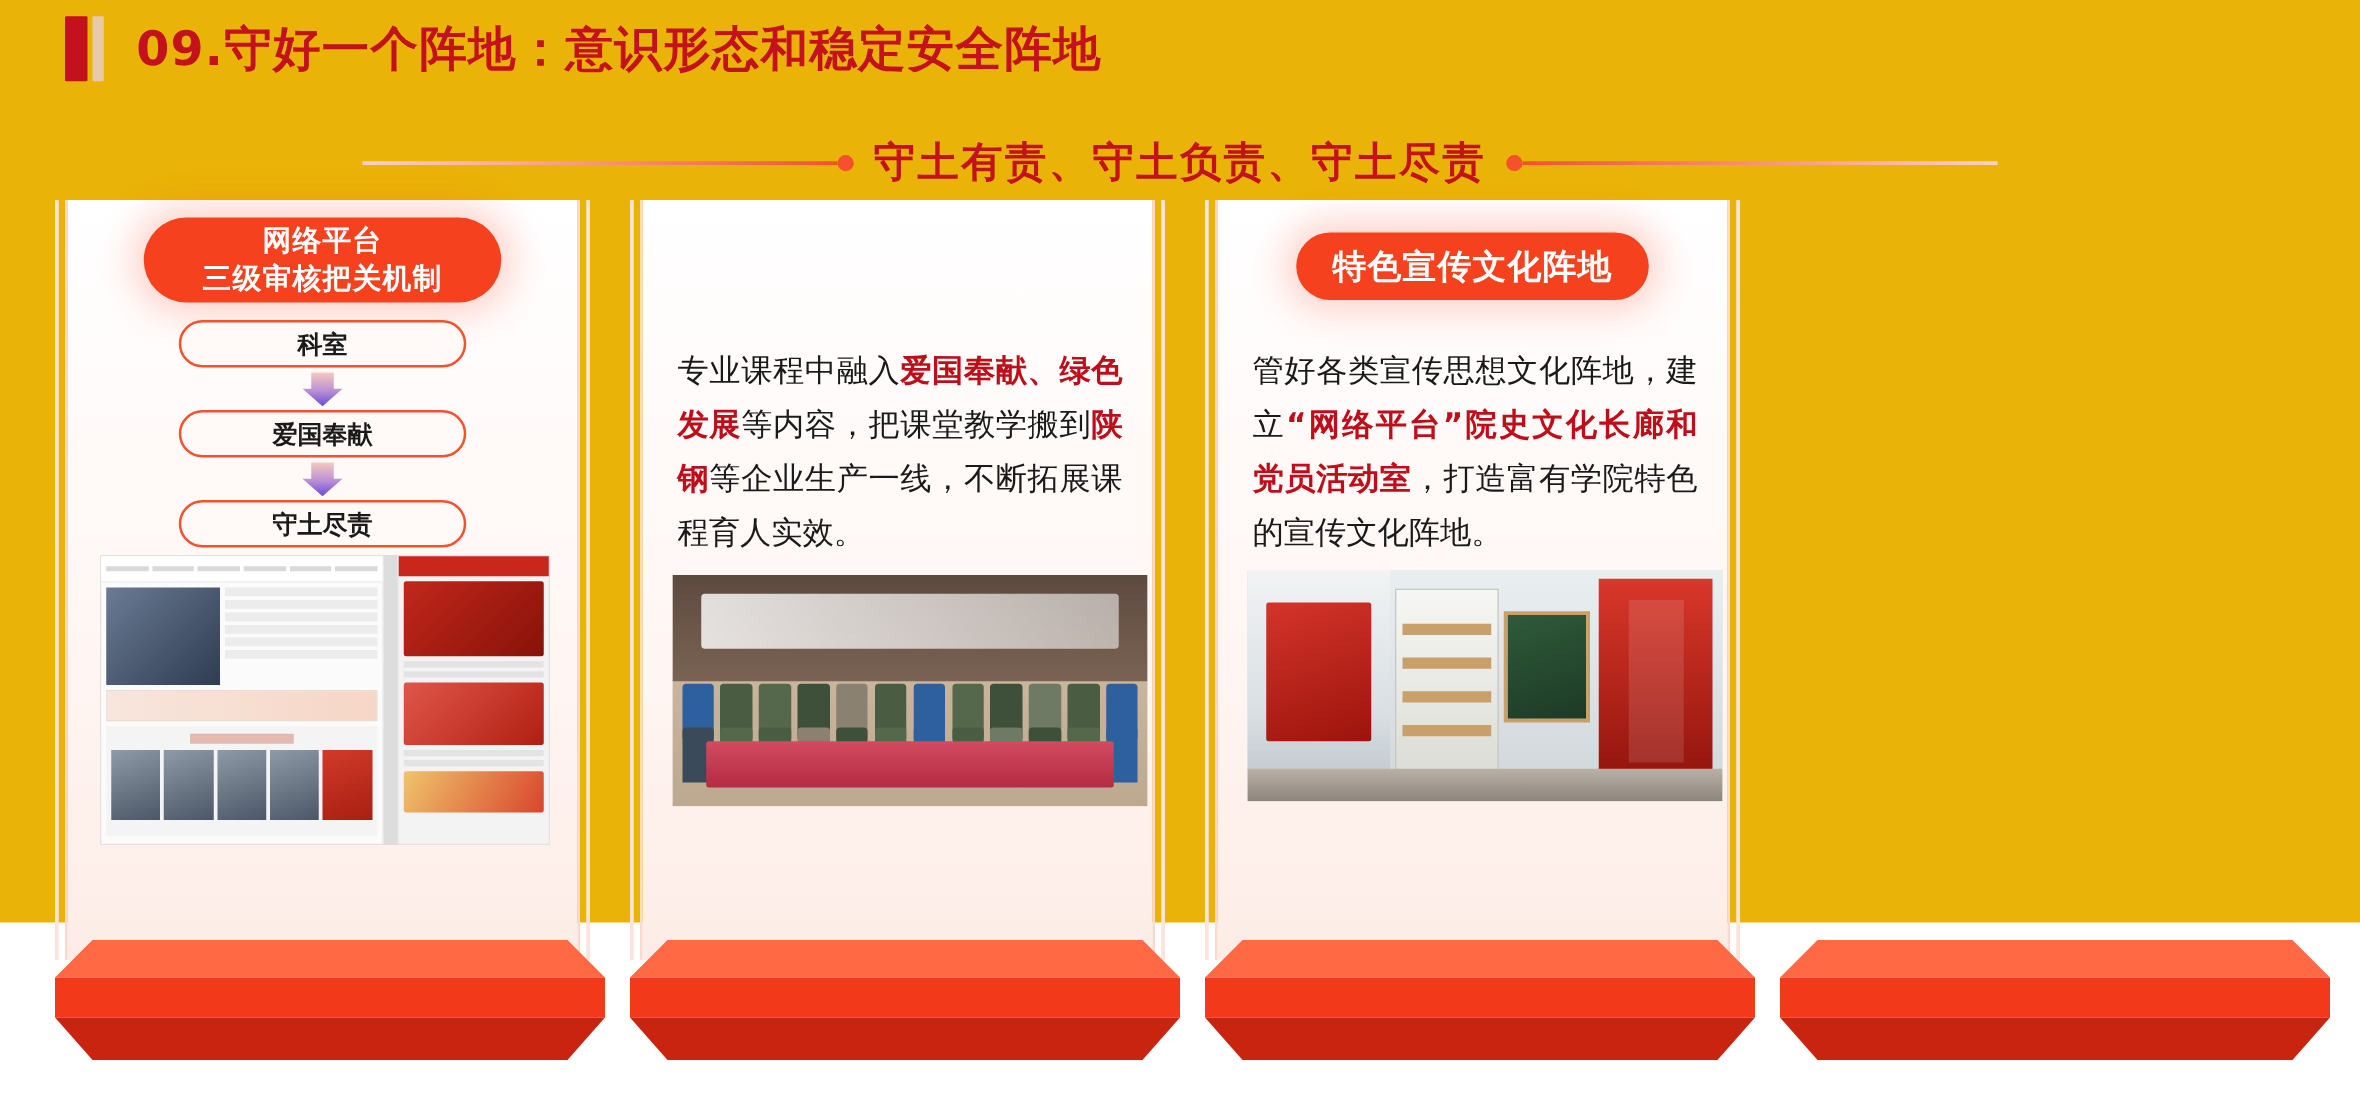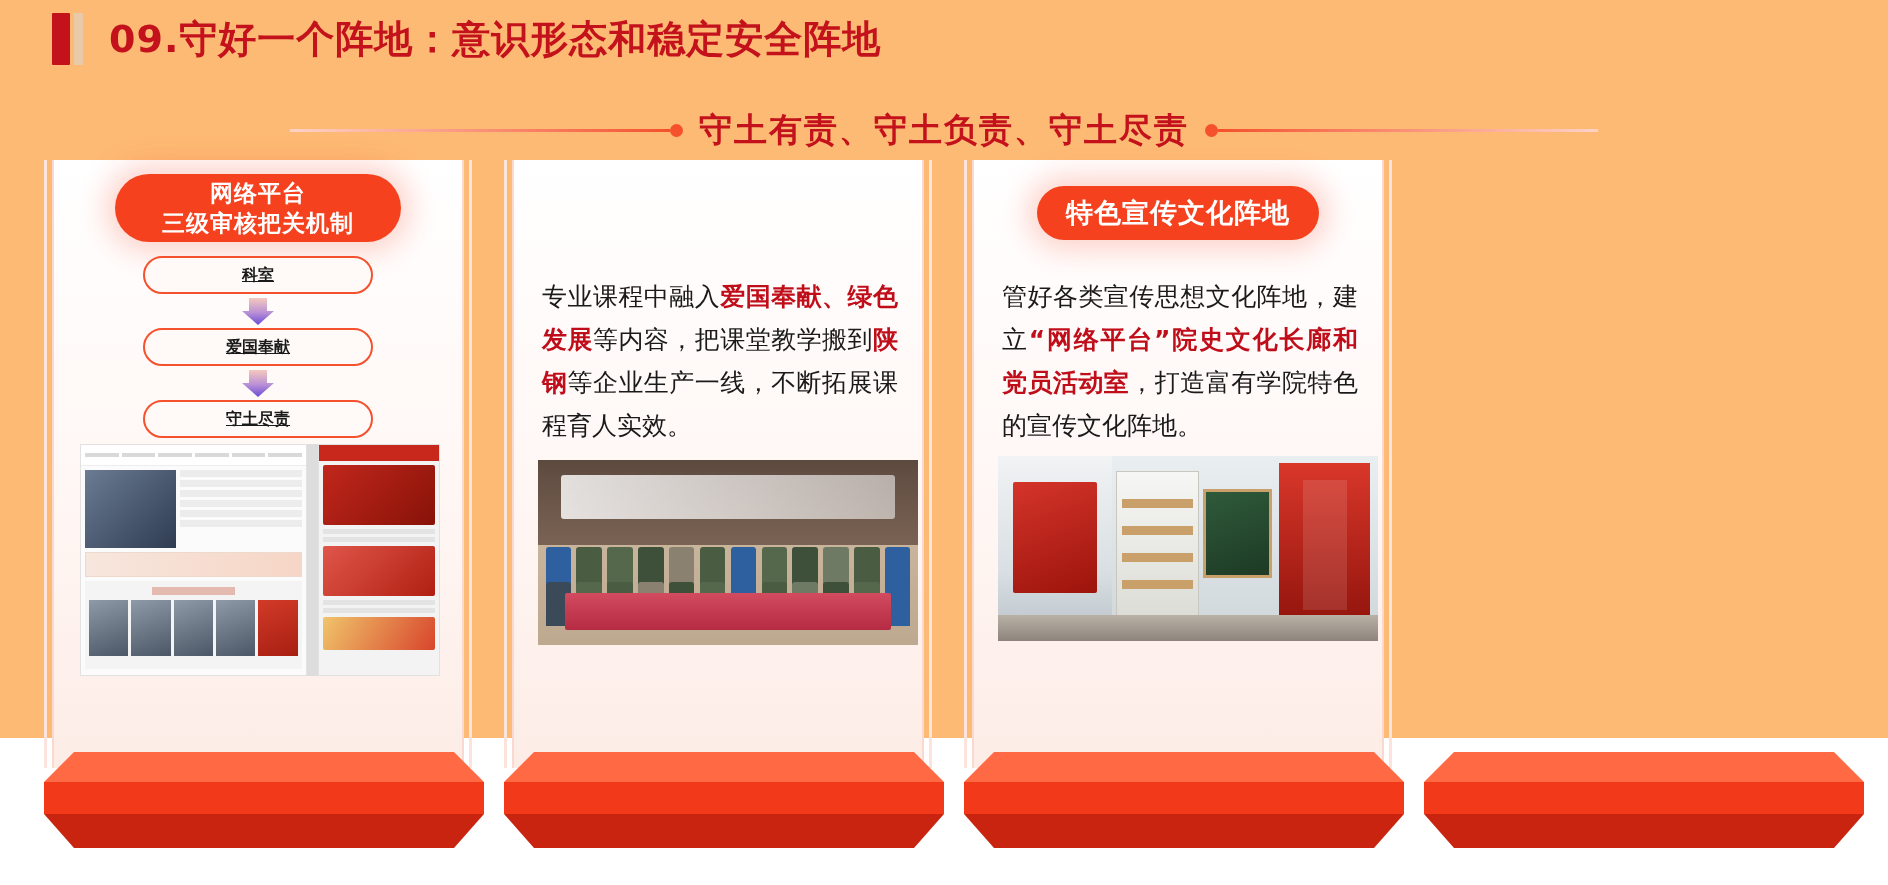--- a/index.html
+++ b/index.html
@@ -2,21 +2,21 @@
 <html><head>
 <meta charset="utf-8">
 <style>
   * { box-sizing: border-box; margin: 0; padding: 0; }
   html, body {
     width: 1888px; height: 885px;
     background: #ffffff;
     font-family: "Liberation Sans", "DejaVu Sans", sans-serif;
     overflow: hidden;
   }
-  .page { position: relative; width: 1888px; height: 738px; background: #fdba74; }
+  .page { position: relative; width: 1888px; height: 738px; background: #eab308; }
 
   
   .title-row { position: absolute; left: 52px; top: 12px; display: flex; align-items: center; height: 54px; }
   .title-bar-red { width: 18px; height: 52px; background: #c4121c; border-radius: 1px; }
   .title-bar-tan { width: 9px; height: 52px; background: #e8c9a8; border-radius: 1px; margin-left: 4px; }
   .title-text {
     margin-left: 26px;
     font-size: 38px; font-weight: 800; letter-spacing: 1px;
     color: #c4121c;
     white-space: nowrap;
@@ -65,23 +65,22 @@
   }
   .pill.two-line { top: 14px; width: 286px; height: 68px; font-size: 23px; line-height: 30px; }
   .pill.one-line { top: 26px; width: 282px; height: 54px; font-size: 27px; }
   .pill.one-line.narrow { width: 258px; }
 
   
   .flow { position: absolute; left: 50%; transform: translateX(-50%); top: 96px; width: 230px; }
   .flow-box {
     width: 230px; height: 38px; border: 2px solid #f4512c; border-radius: 20px;
     background: #fffaf8; display: flex; align-items: center; justify-content: center;
-    font-size: 16px; font-weight: 800; color: #1a1a1a;
-    font-family: "DejaVu Sans", "Liberation Sans", sans-serif;
-    text-decoration: underline;
+    font-size: 20px; font-weight: 800; color: #1a1a1a;
+    font-family: "DejaVu Sans", "Liberation Sans", sans-serif;
   }
   .flow-arrow { height: 34px; display: flex; align-items: center; justify-content: center; }
   .flow-arrow svg { display: block; }
 
   
   .para {
     position: absolute; left: 28px; right: 24px; top: 115px;
     font-size: 25px; line-height: 43px; color: #1a1a1a; text-align: justify;
     font-family: "DejaVu Sans", "Liberation Sans", sans-serif;
   }

